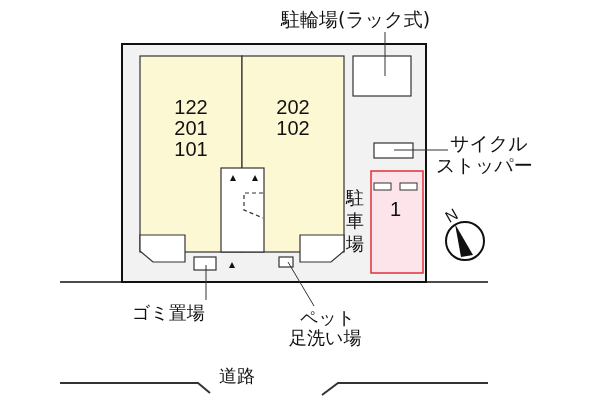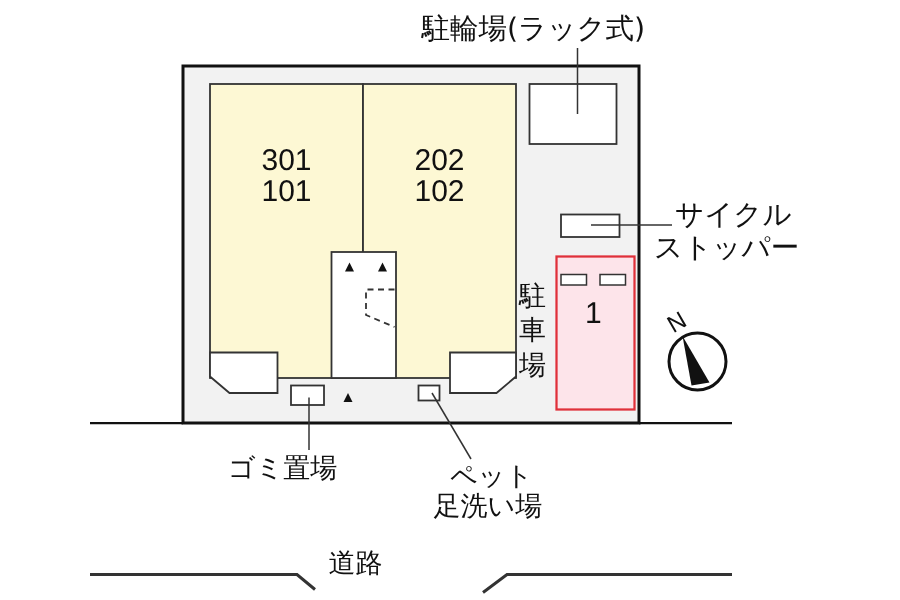--- a/index.html
+++ b/index.html
@@ -48,36 +48,37 @@
   <rect x="279" y="257" width="14" height="10" fill="#fff" stroke="#333" stroke-width="1.2"></rect>
   <line x1="288" y1="262" x2="314" y2="306" stroke="#333" stroke-width="1"></line>
 
   <g>
     <circle cx="465" cy="241" r="19" fill="#fff" stroke="#111" stroke-width="2"></circle>
     <polygon points="455,224 461,257 473,255" fill="#111"></polygon>
   </g>
 </svg>
 
 <div class="unit-num" style="left:165px;top:97px;width:52px;">
-  <div>301</div>
+  <div>122</div>
+  <div>201</div>
   <div>101</div>
 </div>
 <div class="unit-num" style="left:267px;top:97px;width:52px;">
   <div>202</div>
   <div>102</div>
 </div>
 
 <div class="lbl" style="left:281px;top:9px;font-size:19px;">駐輪場(ラック式)</div>
 <div class="lbl" style="left:450px;top:133px;font-size:19px;">サイクル</div>
 <div class="lbl" style="left:436px;top:155px;font-size:19px;">ストッパー</div>
 
 <div class="lbl" style="left:346px;top:186px;line-height:23px;">
   <div>駐</div>
   <div>車</div>
   <div>場</div>
 </div>
 <div class="lbl" style="left:390px;top:199px;font-family:'Liberation Sans',sans-serif;font-size:20px;">1</div>
 
-<div class="lbl" style="left:152px;top:303px;">ゴミ置場</div>
+<div class="lbl" style="left:132px;top:303px;">ゴミ置場</div>
 <div class="lbl" style="left:300px;top:308px;">ペット</div>
 <div class="lbl" style="left:289px;top:328px;">足洗い場</div>
 <div class="lbl" style="left:219px;top:336px;margin-top:30px;">道路</div>
 <div class="lbl" style="left:446px;top:206px;font-family:'Liberation Sans',sans-serif;font-size:16px;transform:rotate(-30deg);">N</div>
 
 </body></html>

